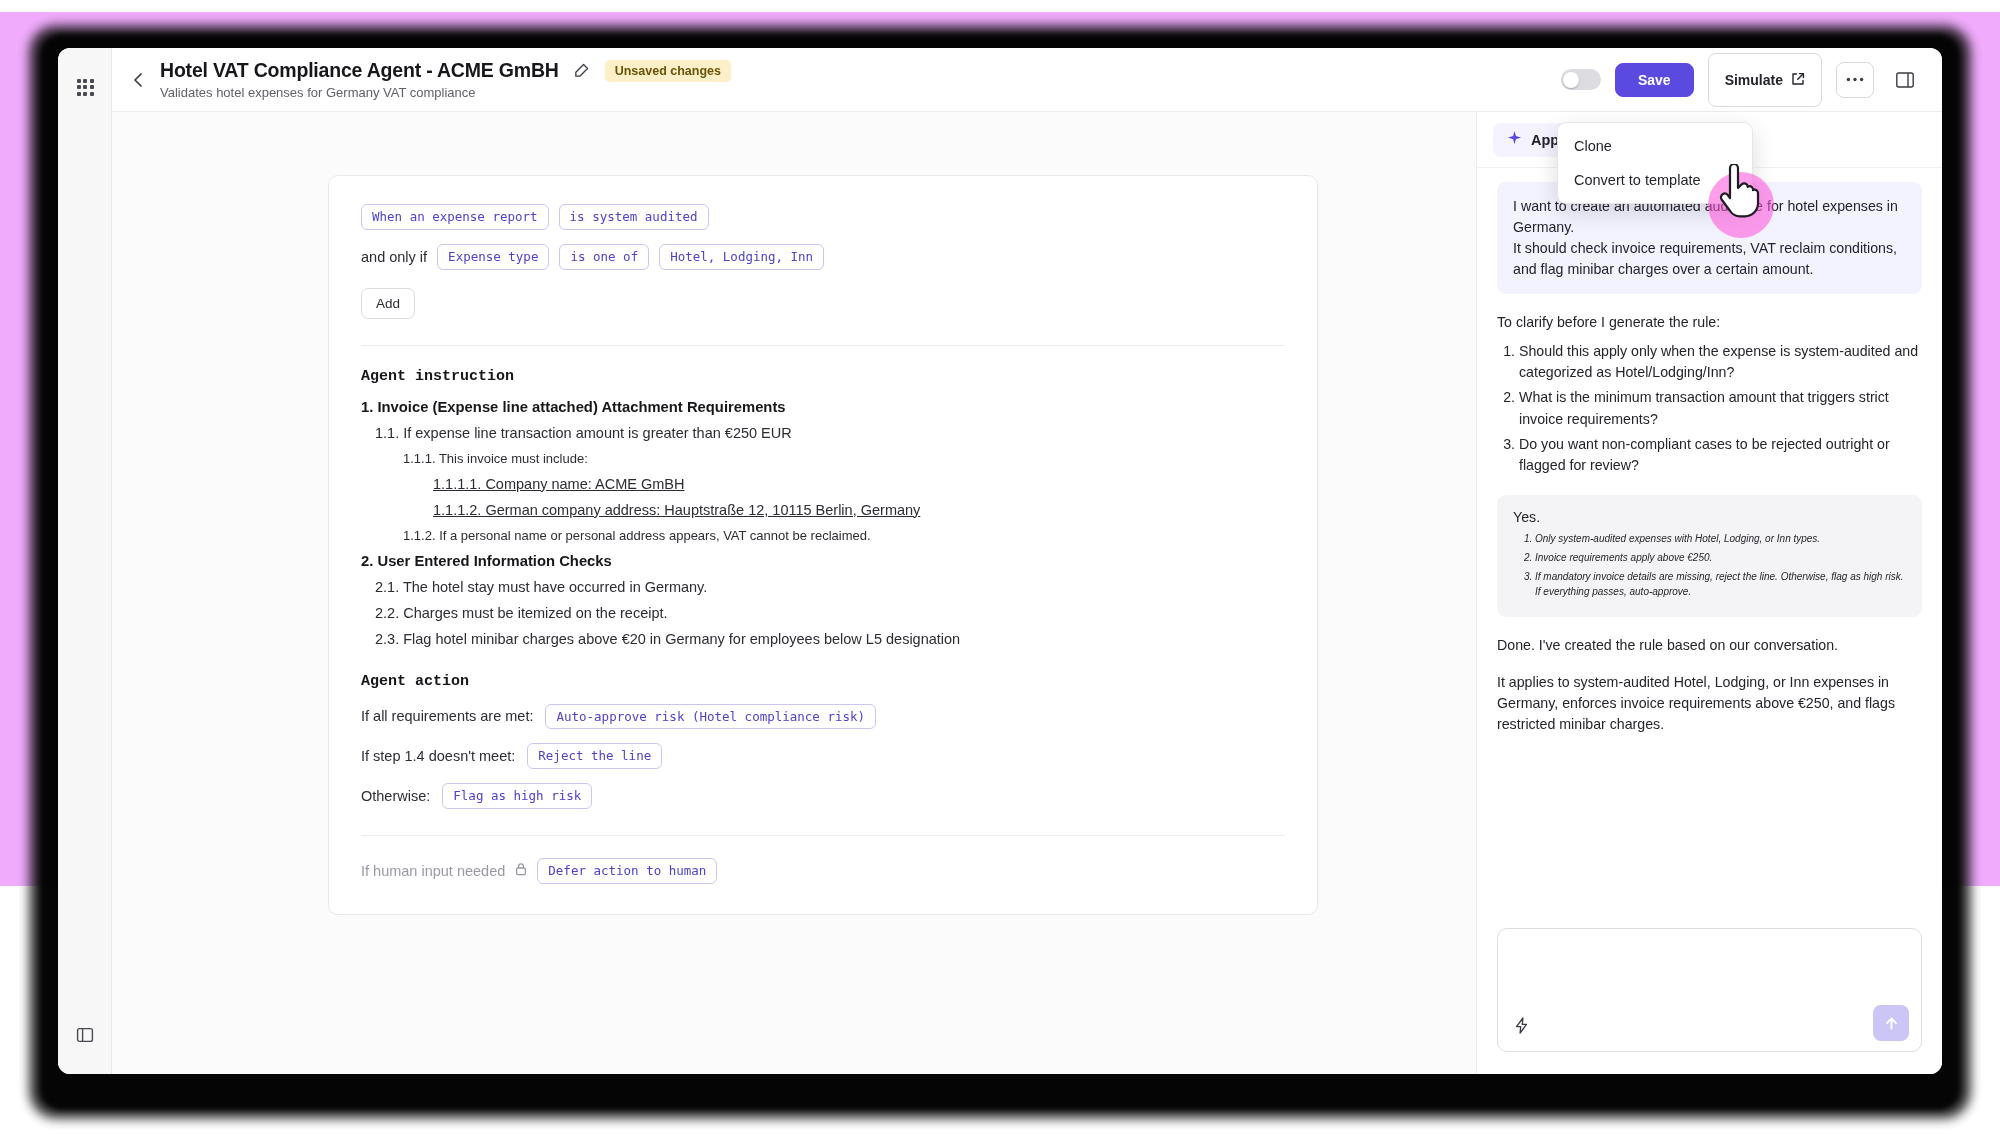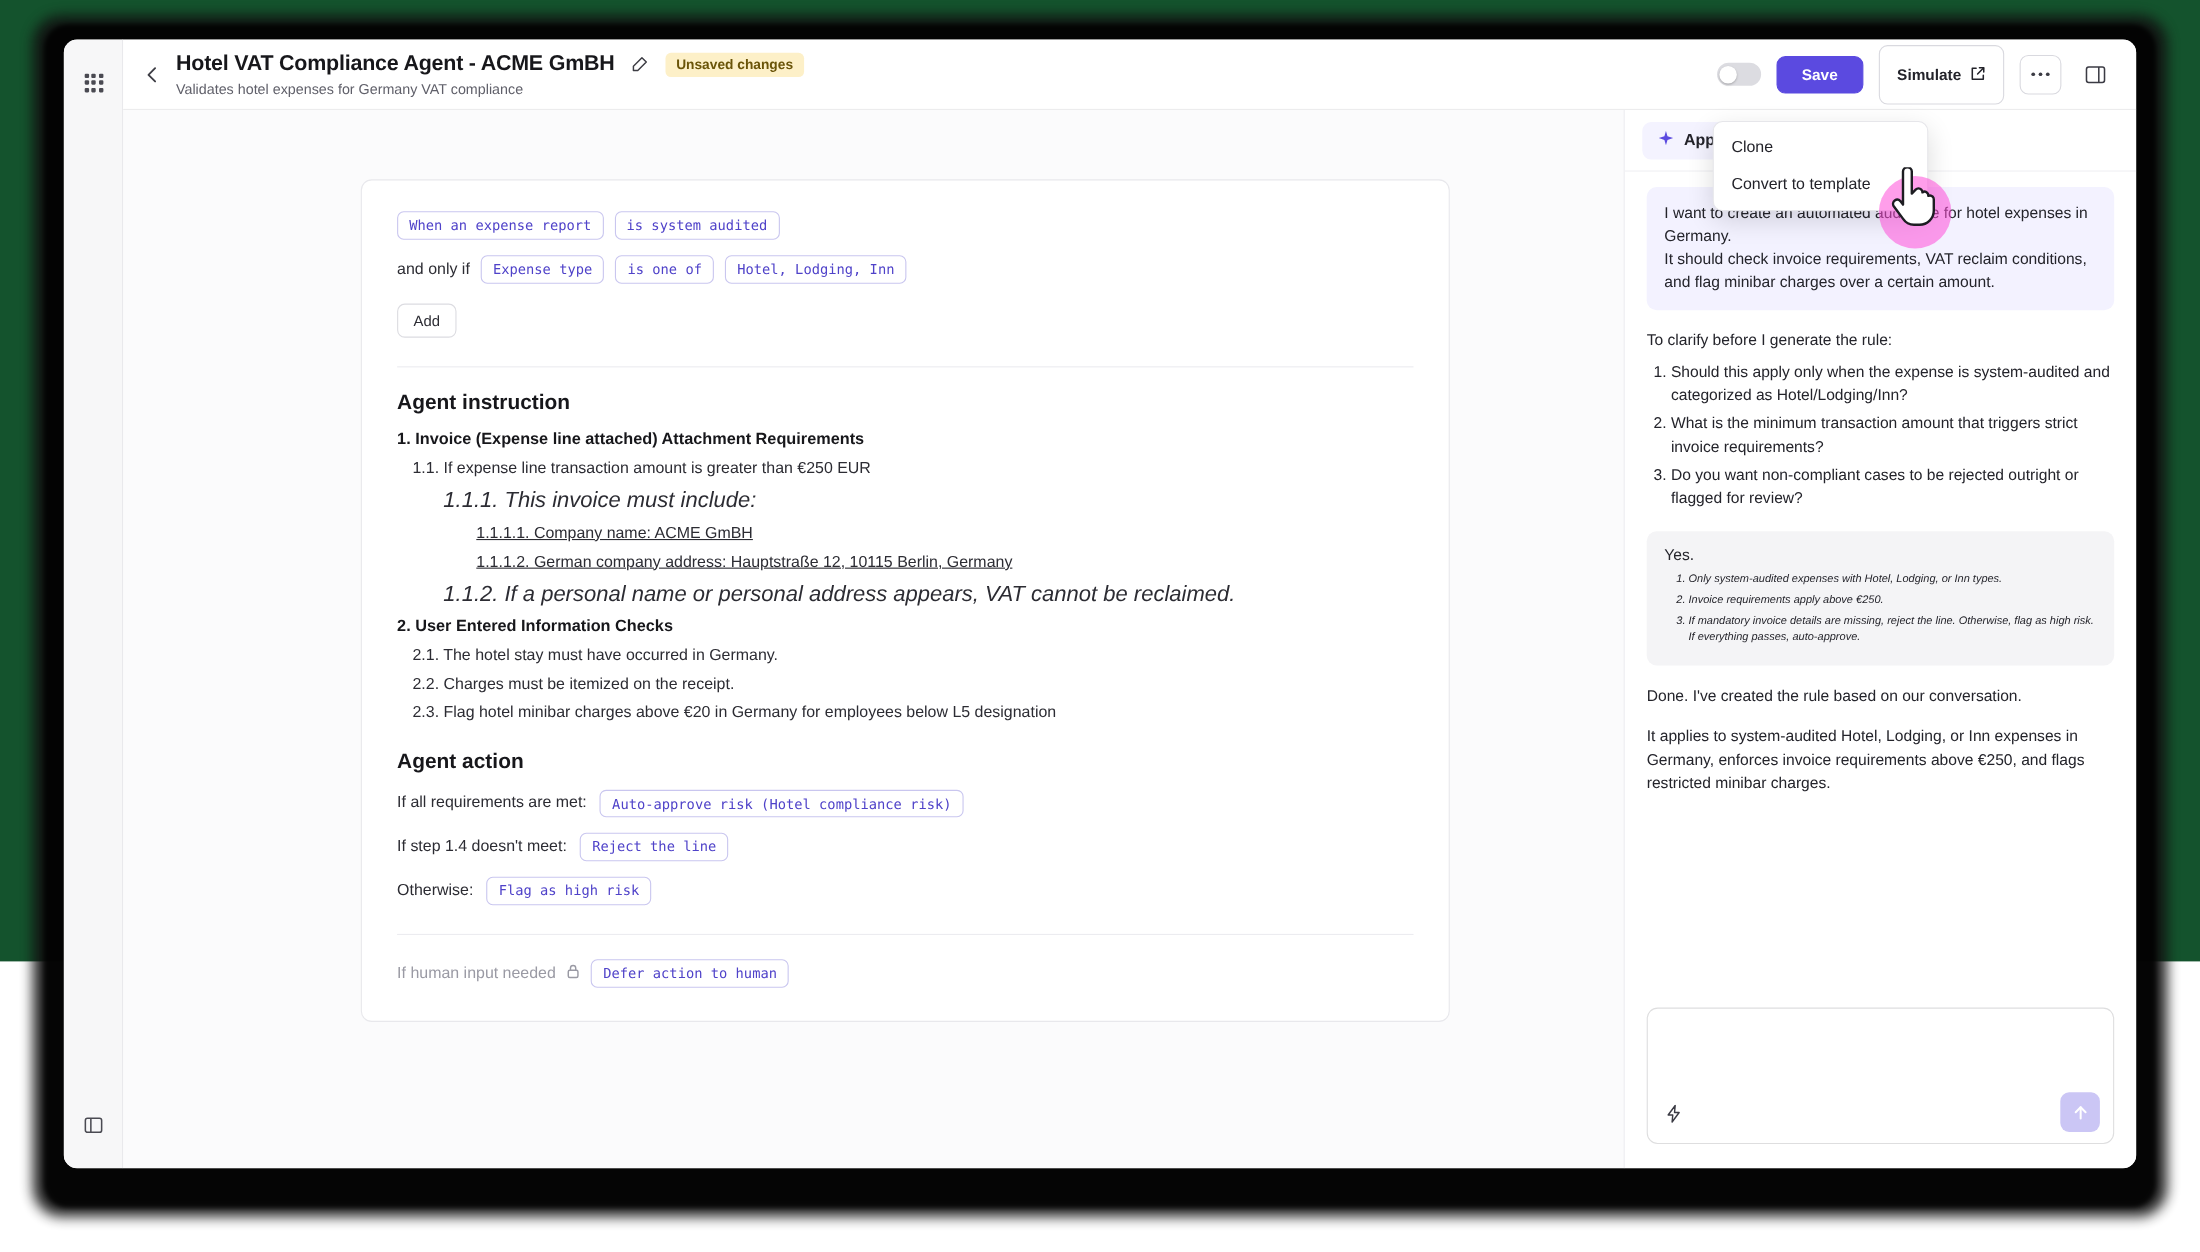--- a/index.html
+++ b/index.html
@@ -6,21 +6,22 @@
   html, body {
     margin: 0; padding: 0;
     width: 2000px; height: 1138px;
     background: #ffffff;
     font-family: "Liberation Sans", sans-serif;
     overflow: hidden;
   }
   .screen {
     position: relative;
     width: 2000px; height: 874px;
-    background: #14532d;
+    background: #f0abfc;
+    margin-top: 12px;
   }
   
   .frame {
     position: absolute;
     left: 30px; top: 14px;
     width: 1940px; height: 1092px;
     border-radius: 26px;
     background: #111111;
     filter: blur(6px);
     opacity: 0.93;
@@ -150,24 +151,24 @@
     white-space: nowrap;
   }
   .cond-row { display: flex; align-items: center; gap: 10px; margin-bottom: 14px; flex-wrap: wrap; }
   .cond-text { font-size: 14.5px; color: #2c2c33; }
   .add-btn {
     margin-top: 4px;
     border: 1px solid #dcdce1; background: #fff; border-radius: 7px;
     font-size: 13.5px; color: #2c2c33; padding: 7px 14px; cursor: pointer;
   }
   .divider { height: 1px; background: #ececf0; margin: 26px 0 22px 0; }
-  .sec-title { font-size: 19px; font-weight: 700; color: #17171b; margin: 0 0 14px 0; }
+  .sec-title { font-size: 15px; font-weight: 700; color: #17171b; margin: 0 0 14px 0; font-family: Liberation Mono, monospace; }
   .num-l1 { font-size: 14.8px; font-weight: 700; color: #17171b; margin: 0 0 10px 0; }
   .num-l2 { font-size: 14.5px; color: #2c2c33; margin: 0 0 10px 14px; }
-  .num-l3 { font-size: 20px; color: #2c2c33; margin: 0 0 10px 42px; font-style: italic; }
+  .num-l3 { font-size: 13px; color: #2c2c33; margin: 0 0 10px 42px; }
   .num-l4 { font-size: 14.5px; color: #2c2c33; margin: 0 0 10px 72px; text-decoration: underline; }
   .action-row { display: flex; align-items: center; gap: 12px; margin-bottom: 14px; }
   .action-label { font-size: 14.5px; color: #2c2c33; }
   .human-row { display: flex; align-items: center; gap: 10px; }
   .human-label { font-size: 14.5px; color: #9a9aa4; }
   .lock-icon { color: #9a9aa4; font-size: 14px; }
 
   
   .assistant {
     position: absolute; right: 0; top: 64px; width: 466px; bottom: 0;

